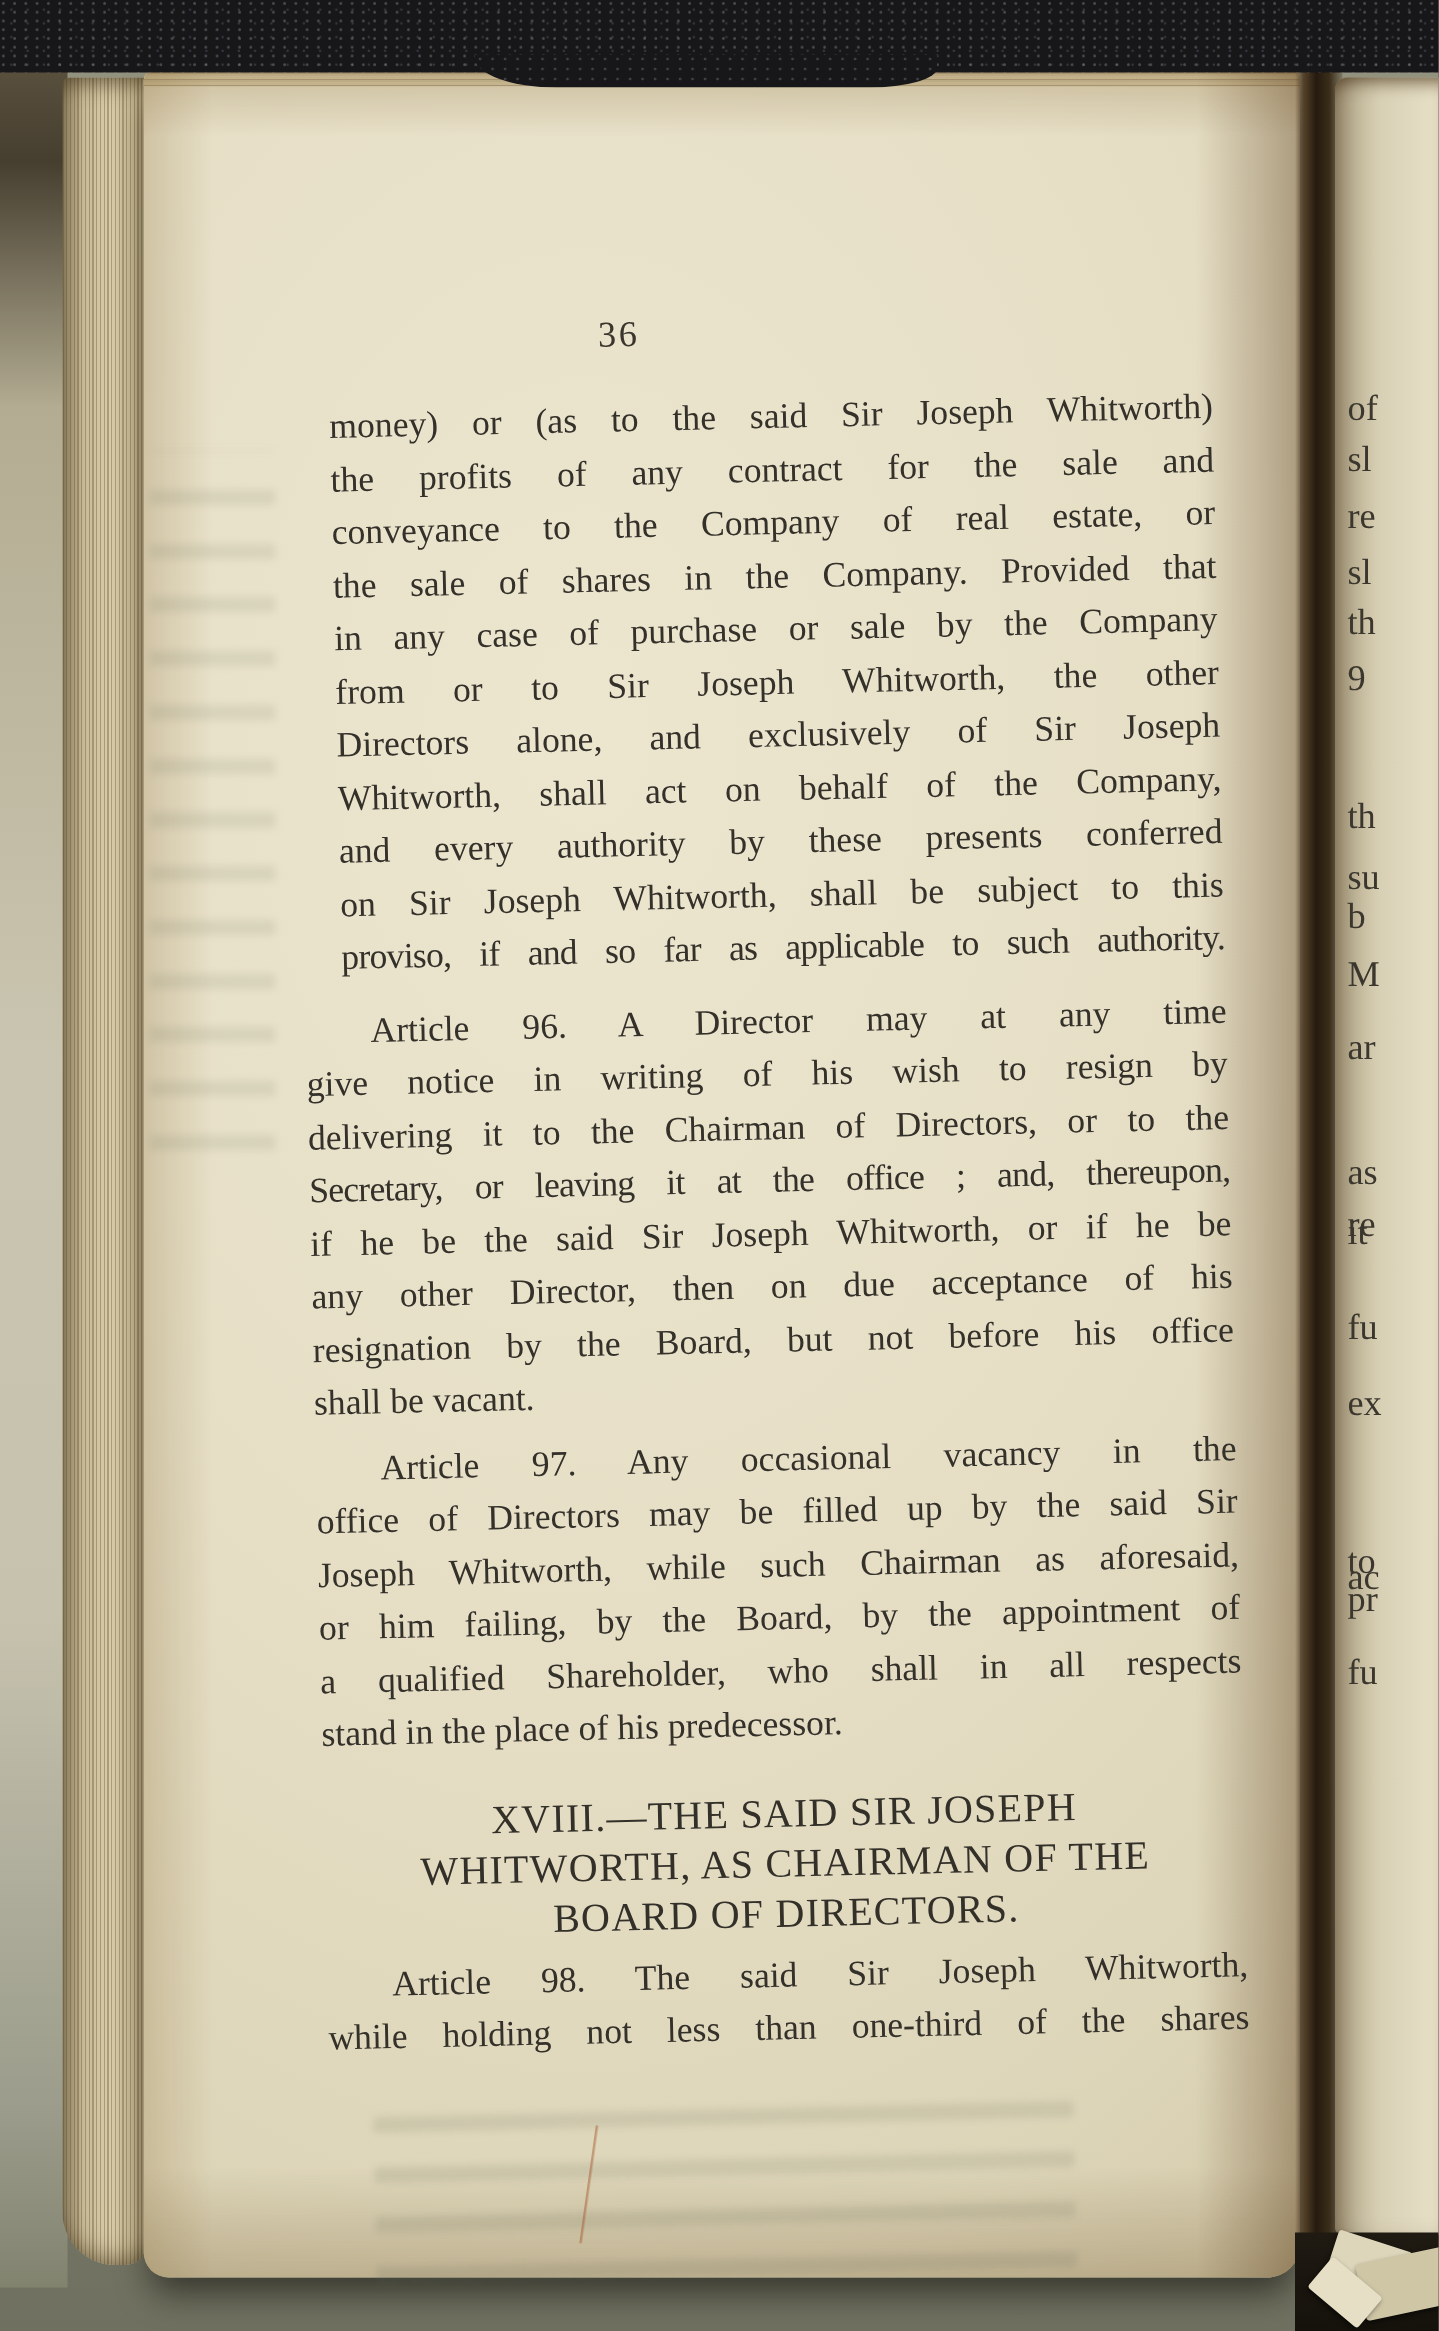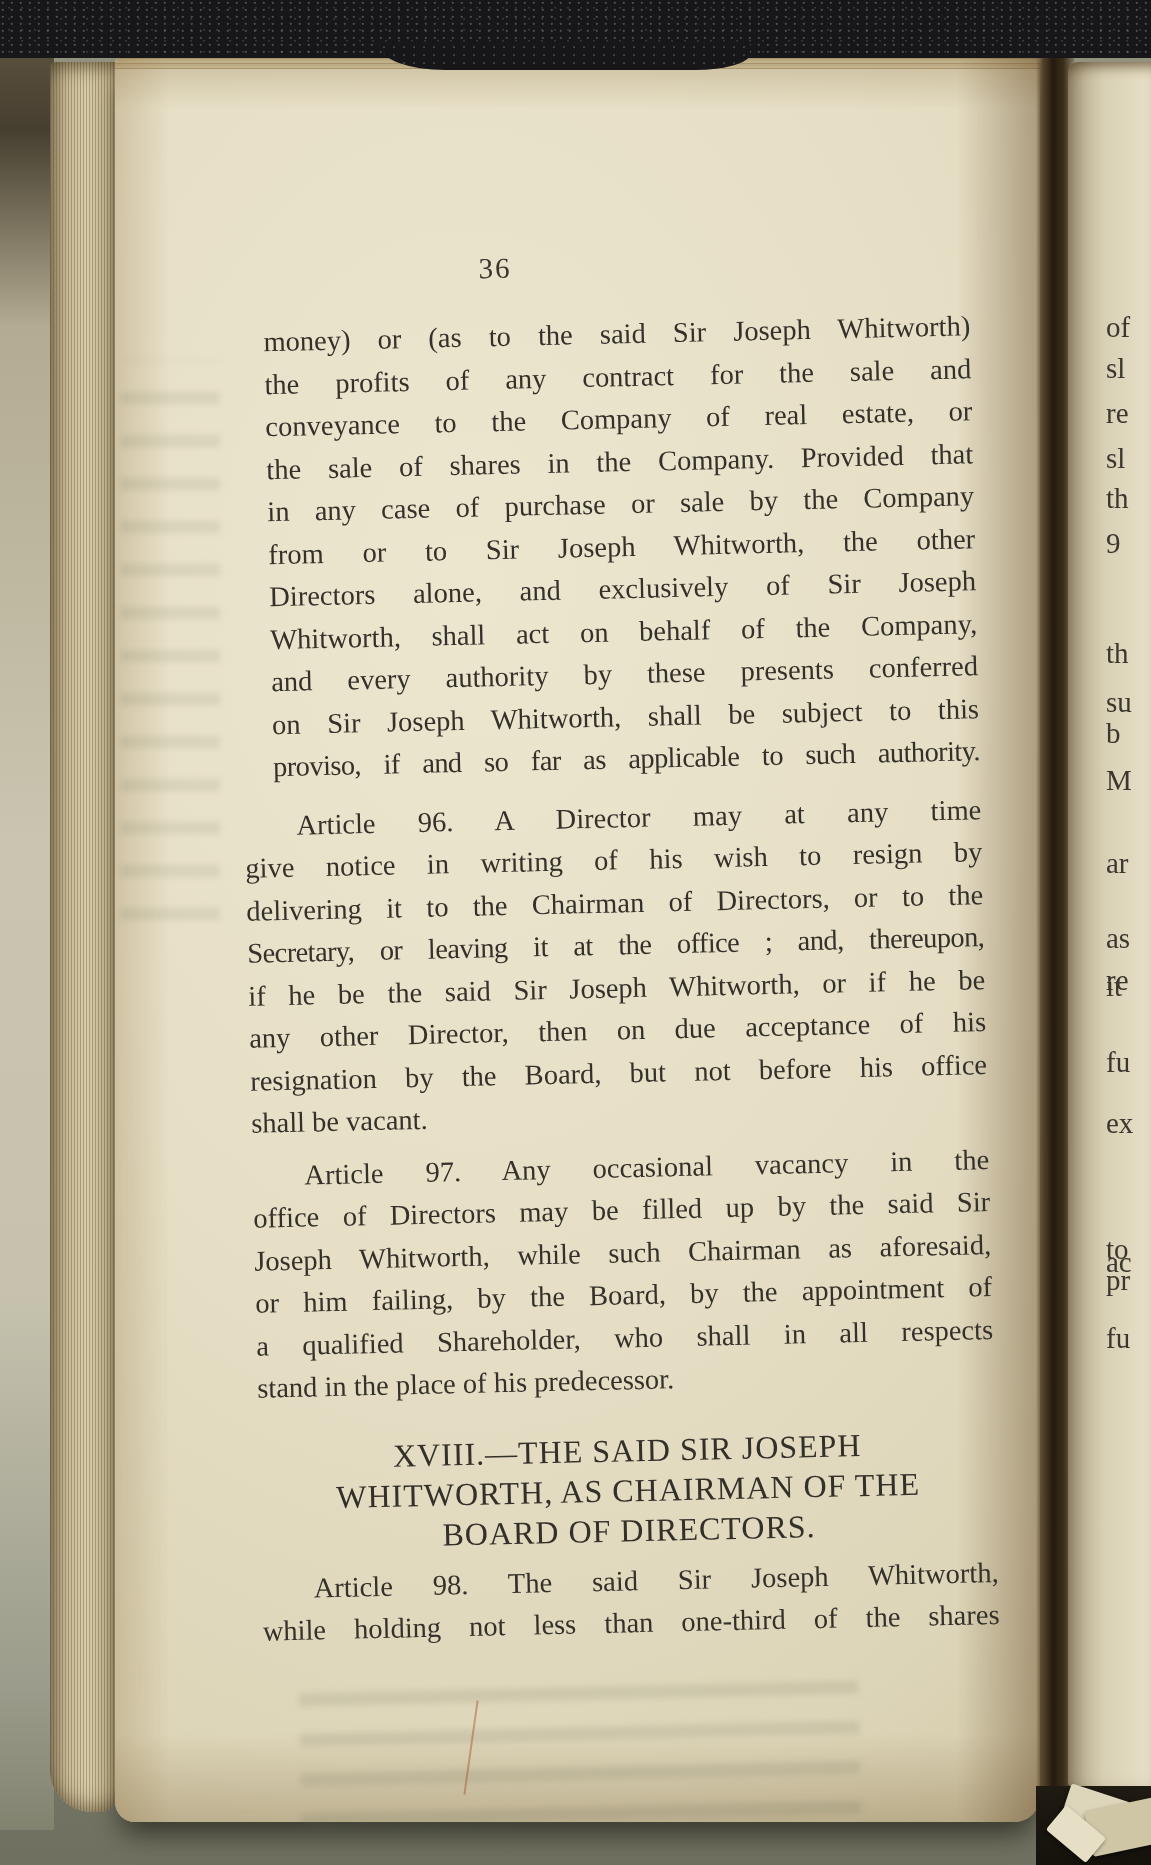--- a/index.html
+++ b/index.html
@@ -86,21 +86,20 @@
   
   .page-right{
     position:absolute;left:1068px;top:62px;width:83px;height:1726px;
     border-radius:10px 0 0 6px;
     background:linear-gradient(90deg,#b7ab8c 0%,#d9d1b6 45%,#e7e0c7 100%);
     box-shadow:inset 16px 0 22px -12px rgba(60,40,20,.5), inset 0 12px 14px -9px rgba(90,70,40,.8);
   }
   .frag{
     position:absolute;left:10px;font-size:29px;line-height:42px;color:#3b372e;
     white-space:nowrap;
-    margin-left:28px;
   }
   
   .corner{
     position:absolute;left:1036px;top:1786px;width:115px;height:79px;
     background:linear-gradient(180deg,#1f1a12,#15120c);
   }
   .shard{position:absolute;border-radius:3px;box-shadow:0 2px 4px rgba(0,0,0,.5);}
   .s1{left:28px;top:6px;width:62px;height:40px;background:#ded6ba;transform:rotate(18deg);}
   .s2{left:52px;top:18px;width:72px;height:46px;background:#cfc6a6;transform:rotate(-12deg);}
   .s3{left:14px;top:32px;width:52px;height:32px;background:#e6dfc6;transform:rotate(40deg);}
@@ -192,21 +191,21 @@
     <span class="frag" style="top:244px">of</span>
     <span class="frag" style="top:285px">sl</span>
     <span class="frag" style="top:330px">re</span>
     <span class="frag" style="top:375px">sl</span>
     <span class="frag" style="top:415px">th</span>
     <span class="frag" style="top:460px">9</span>
     <span class="frag" style="top:570px">th</span>
     <span class="frag" style="top:619px">su</span>
     <span class="frag" style="top:650px">b</span>
     <span class="frag" style="top:697px">M</span>
-    <span class="frag" style="top:780px">ar</span>
+    <span class="frag" style="top:755px">ar</span>
     <span class="frag" style="top:855px">as</span>
     <span class="frag" style="top:897px">re</span>
     <span class="frag" style="top:903px">it</span>
     <span class="frag" style="top:979px">fu</span>
     <span class="frag" style="top:1040px">ex</span>
     <span class="frag" style="top:1197px">pr</span>
     <span class="frag" style="top:1179px">ac</span>
     <span class="frag" style="top:1166px">to</span>
     <span class="frag" style="top:1255px">fu</span>
   </div>

